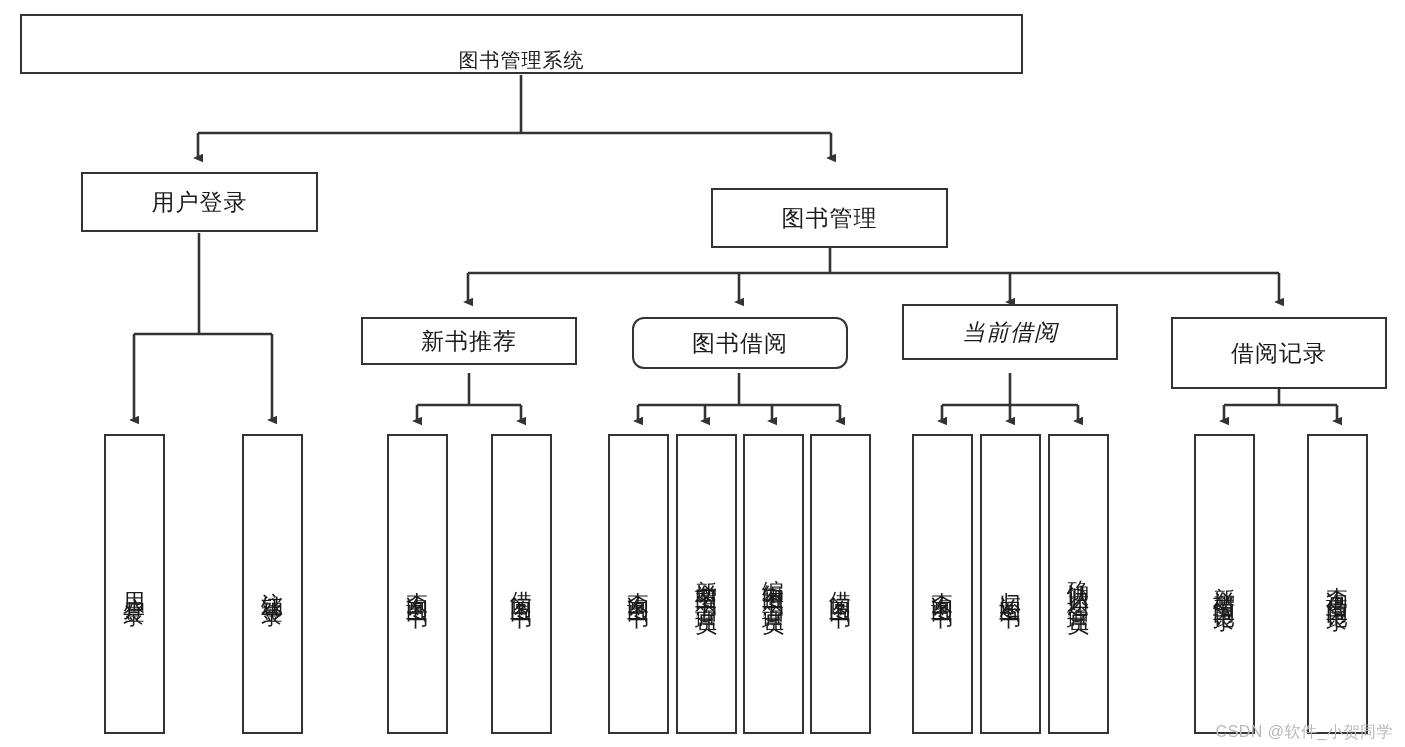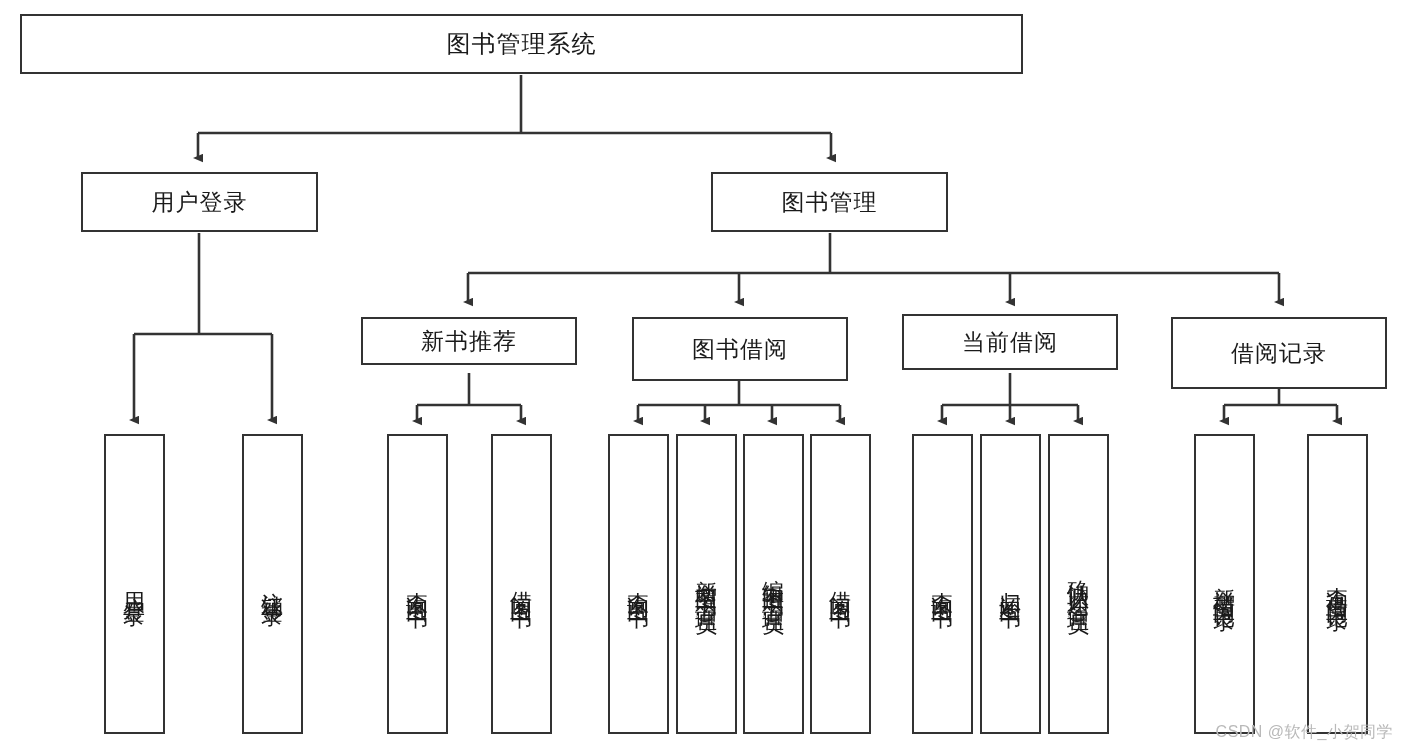--- a/index.html
+++ b/index.html
@@ -36,21 +36,22 @@
     justify-content: center;
     text-align: center;
     z-index: 2;
   }
   .node-h {
     font-size: 23px;
     line-height: 1.15;
     letter-spacing: 1px;
   }
   .node-root {
-    font-size: 24px;
+    font-size: 20px;
+    align-items: flex-end;
   }
   .node-v {
     font-size: 22px;
     writing-mode: vertical-rl;
     text-orientation: upright;
     letter-spacing: 5px;
     line-height: 1.05;
     padding: 4px 0;
     align-items: center;
     justify-content: center;
@@ -128,31 +129,31 @@
     </g>
   </svg>
 
   <div class="node node-h node-root" style="left:20px; top:14px; width:1003px; height:60px;">
     <span>图书管理系统</span>
   </div>
 
   <div class="node node-h" style="left:81px; top:172px; width:237px; height:60px;">
     <span>用户登录</span>
   </div>
-  <div class="node node-h" style="left:711px; top:172px; width:237px; height:60px;">
+  <div class="node node-h" style="left:711px; top:188px; width:237px; height:60px;">
     <span>图书管理</span>
   </div>
 
   <div class="node node-h" style="left:361px; top:317px; width:216px; height:48px;">
     <span>新书推荐</span>
   </div>
-  <div class="node node-h" style="left:632px; top:317px; width:216px; height:64px;">
+  <div class="node node-h" style="left:632px; top:317px; width:216px; height:52px;border-radius:12px;">
     <span>图书借阅</span>
   </div>
-  <div class="node node-h" style="left:902px; top:314px; width:216px; height:56px;">
+  <div class="node node-h" style="left:902px; top:304px; width:216px; height:56px;font-style:italic;">
     <span>当前借阅</span>
   </div>
   <div class="node node-h" style="left:1171px; top:317px; width:216px; height:72px;">
     <span>借阅记录</span>
   </div>
 
   <div class="node node-v" style="left:104px; top:434px; width:61px; height:300px;">
     <span class="vtext">用户登录</span>
   </div>
   <div class="node node-v" style="left:242px; top:434px; width:61px; height:300px;">

